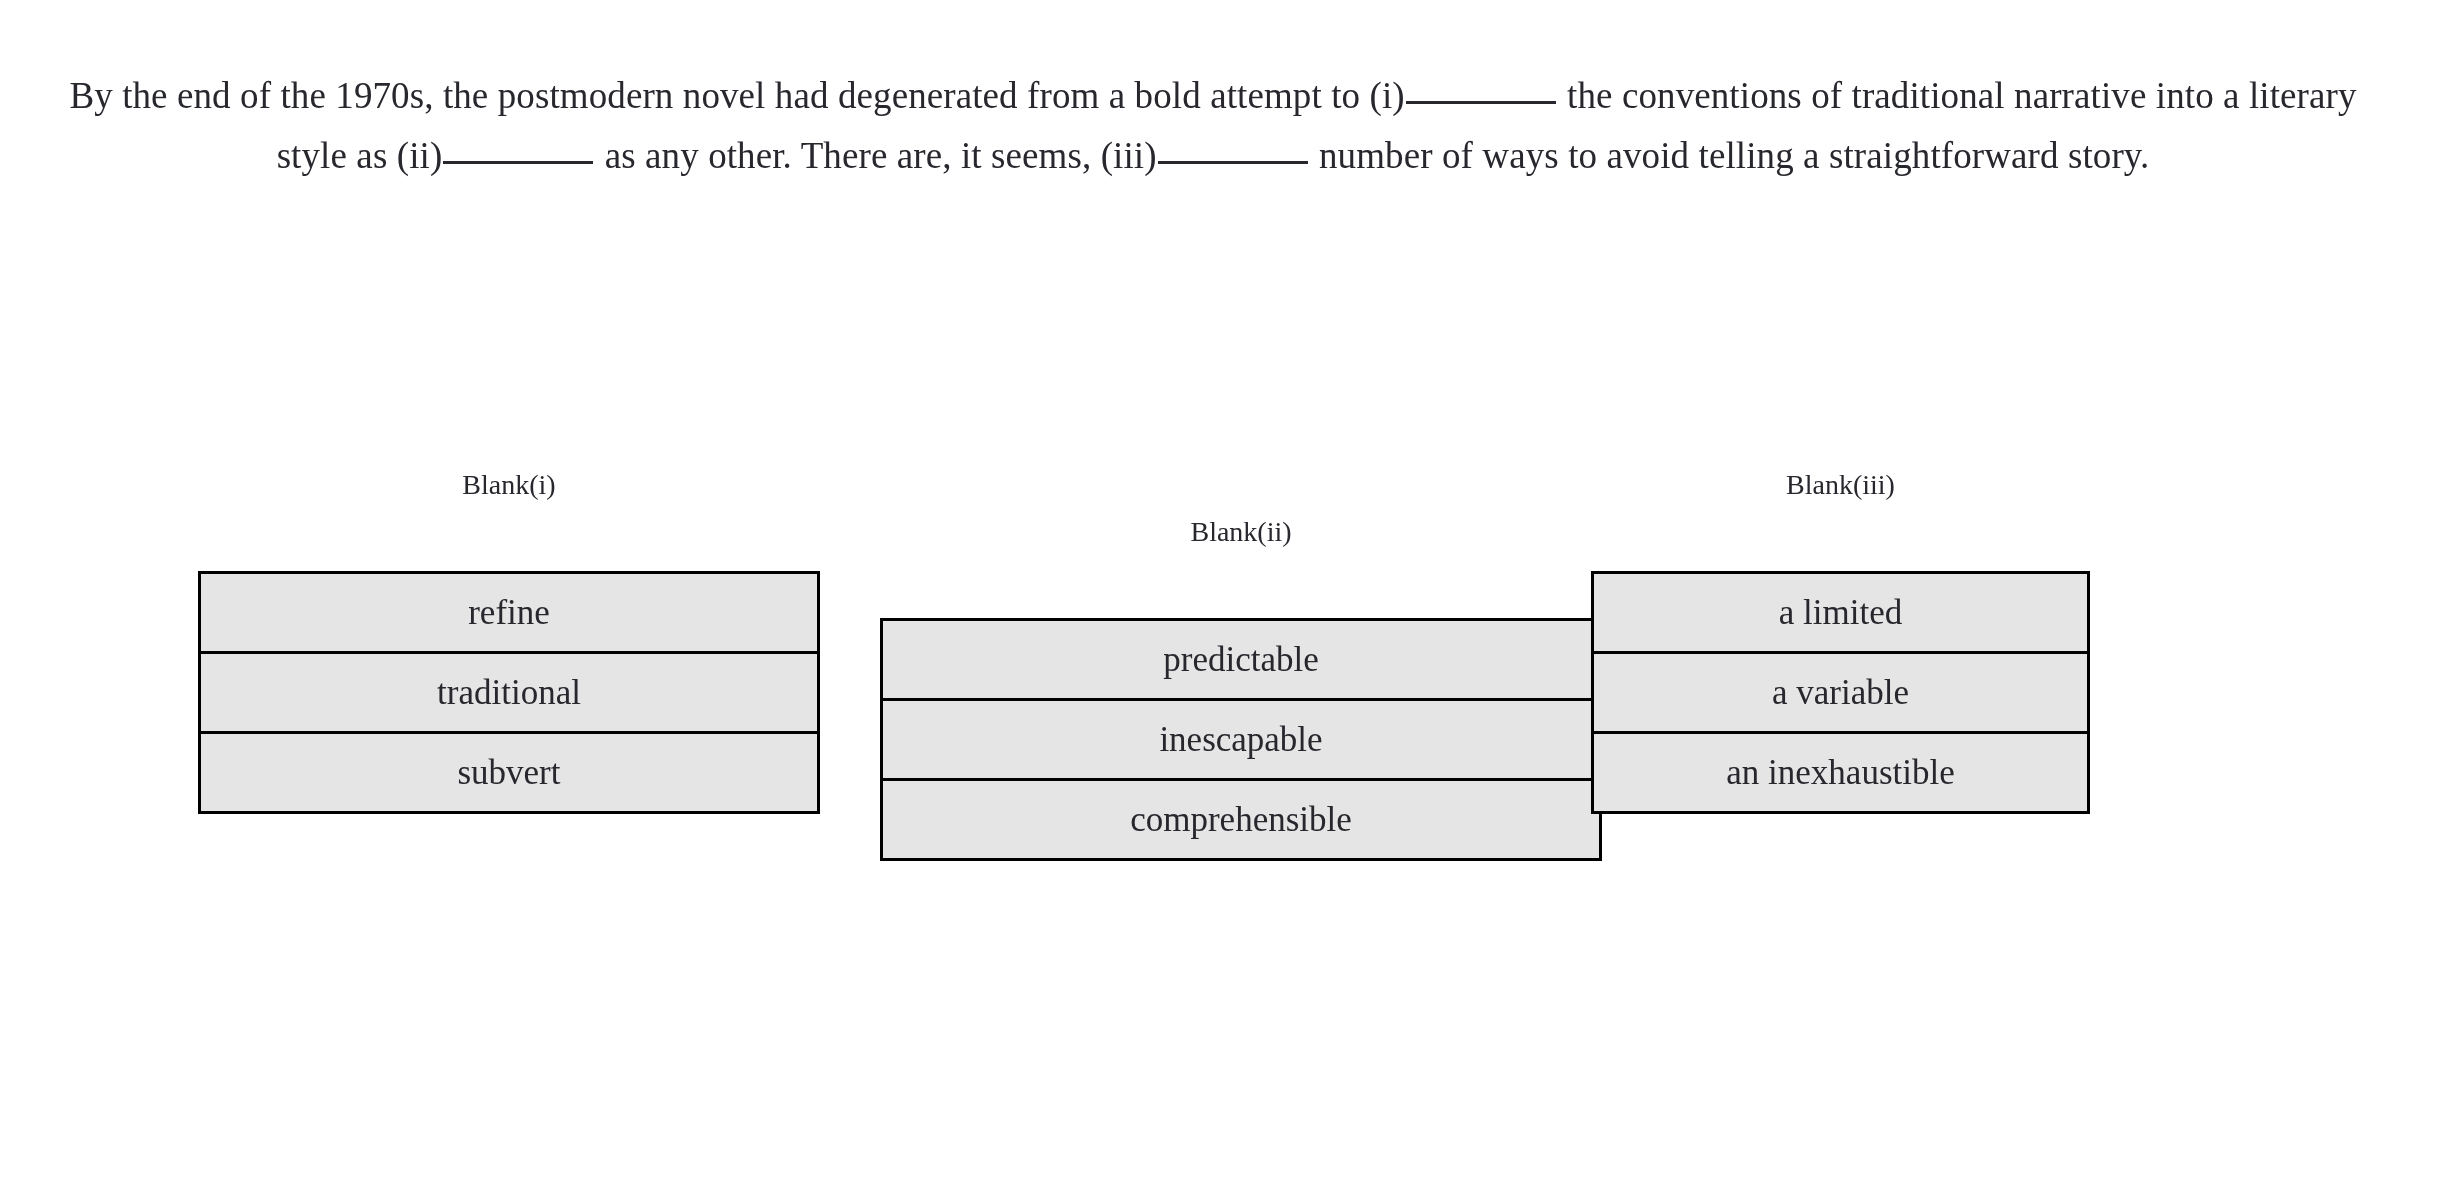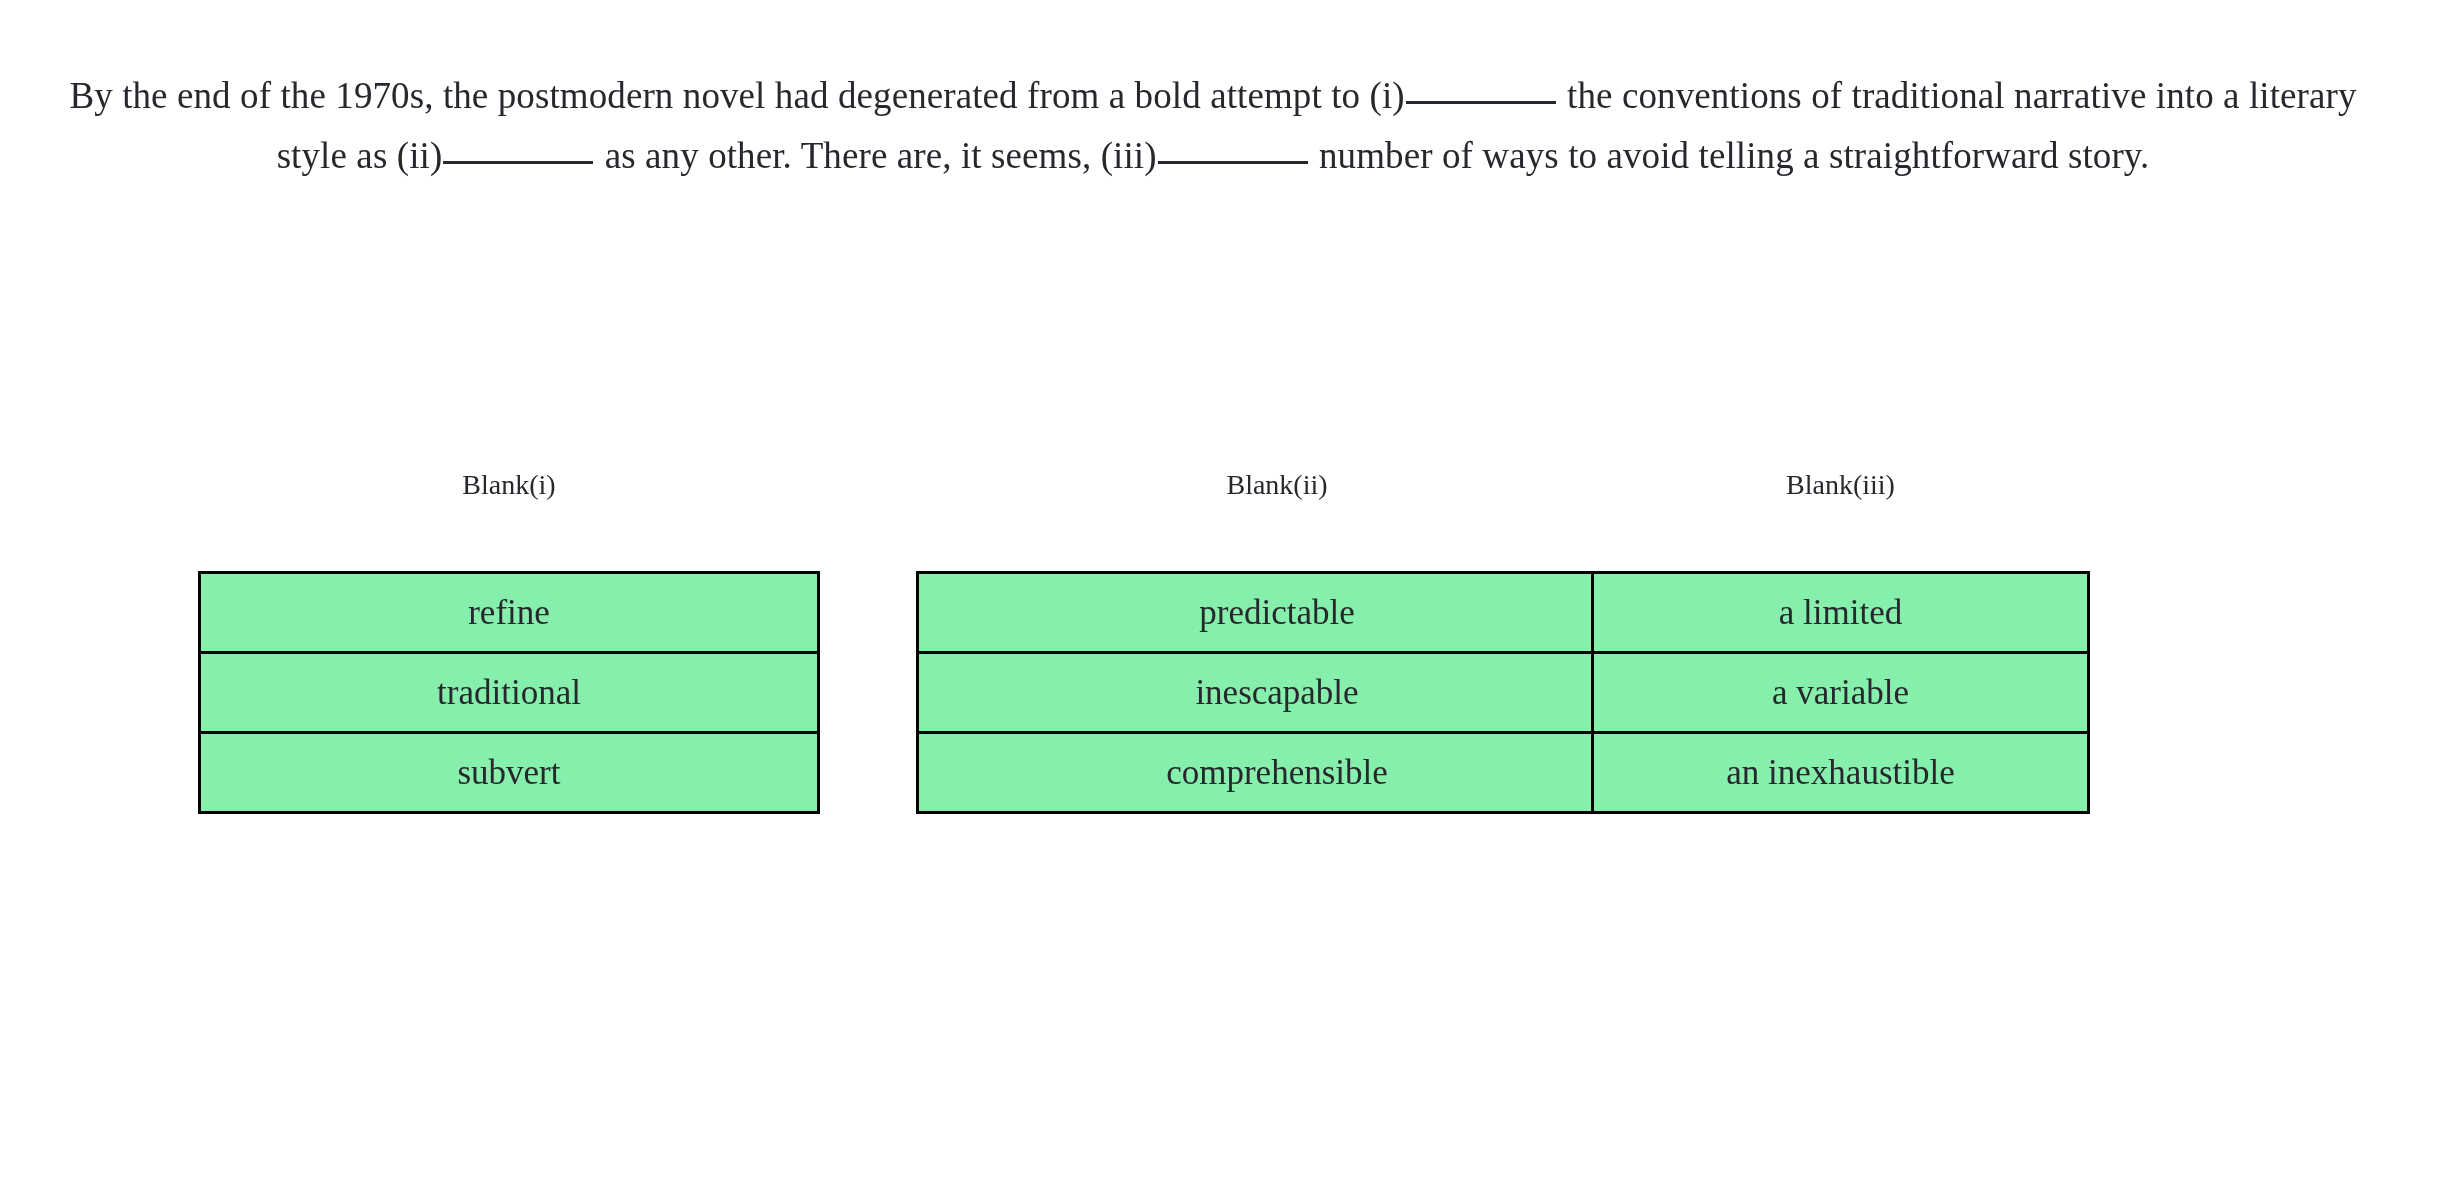--- a/index.html
+++ b/index.html
@@ -47,37 +47,37 @@
     top: 462px;
     width: 2461px;
     height: 360px;
   }
 
   .blank-group {
     position: absolute;
     top: 0;
   }
   .blank-group.g1 { left: 198px; width: 622px; }
-  .blank-group.g2 { left: 916px; width: 722px; }
+  .blank-group.g2 { left: 880px; width: 722px; margin-top: 47px; }
   .blank-group.g3 { left: 1591px; width: 499px; }
 
   .group-header {
     text-align: center;
     font-size: 28px;
     line-height: 46px;
     color: #27272e;
     height: 46px;
   }
 
   .options-table {
     margin-top: 63px;
     border: 3px solid #000000;
     border-collapse: collapse;
     width: 100%;
-    background: #86efac;
+    background: #e5e5e5;
   }
   .options-table .option-row {
     border-bottom: 3px solid #000000;
   }
   .options-table .option-row:last-child {
     border-bottom: none;
   }
   .option-cell {
     height: 75px;
     line-height: 75px;

